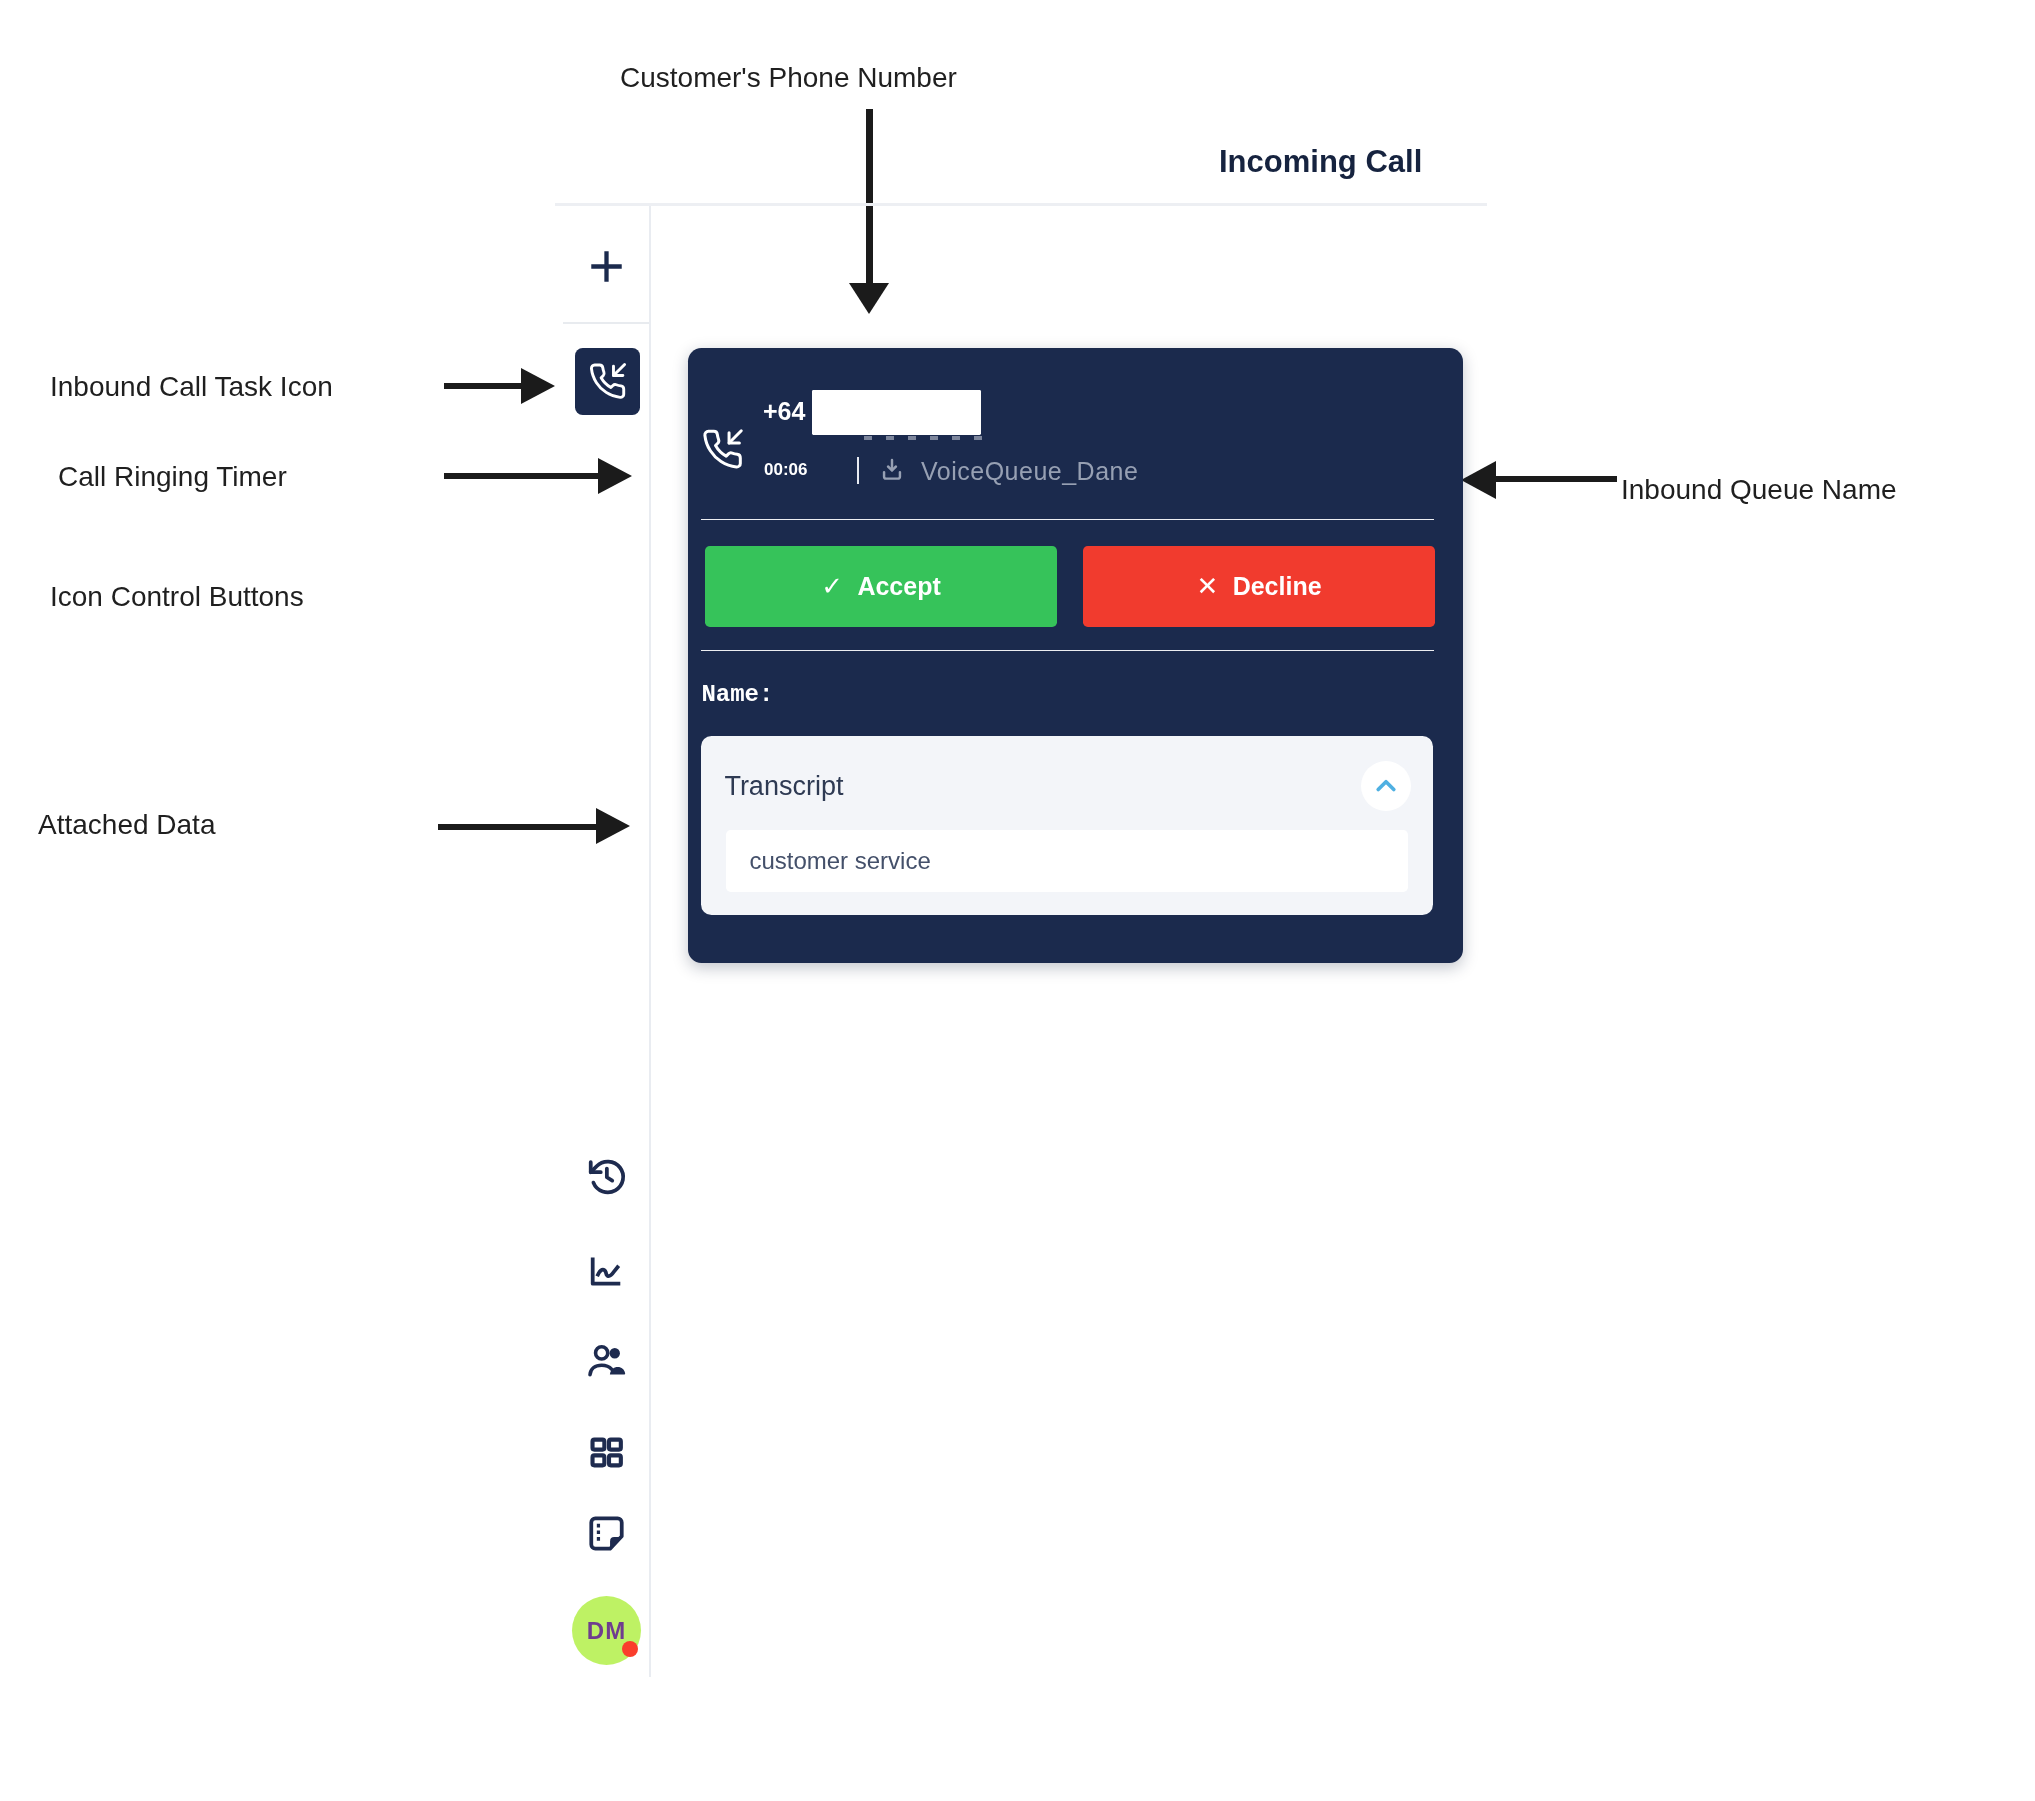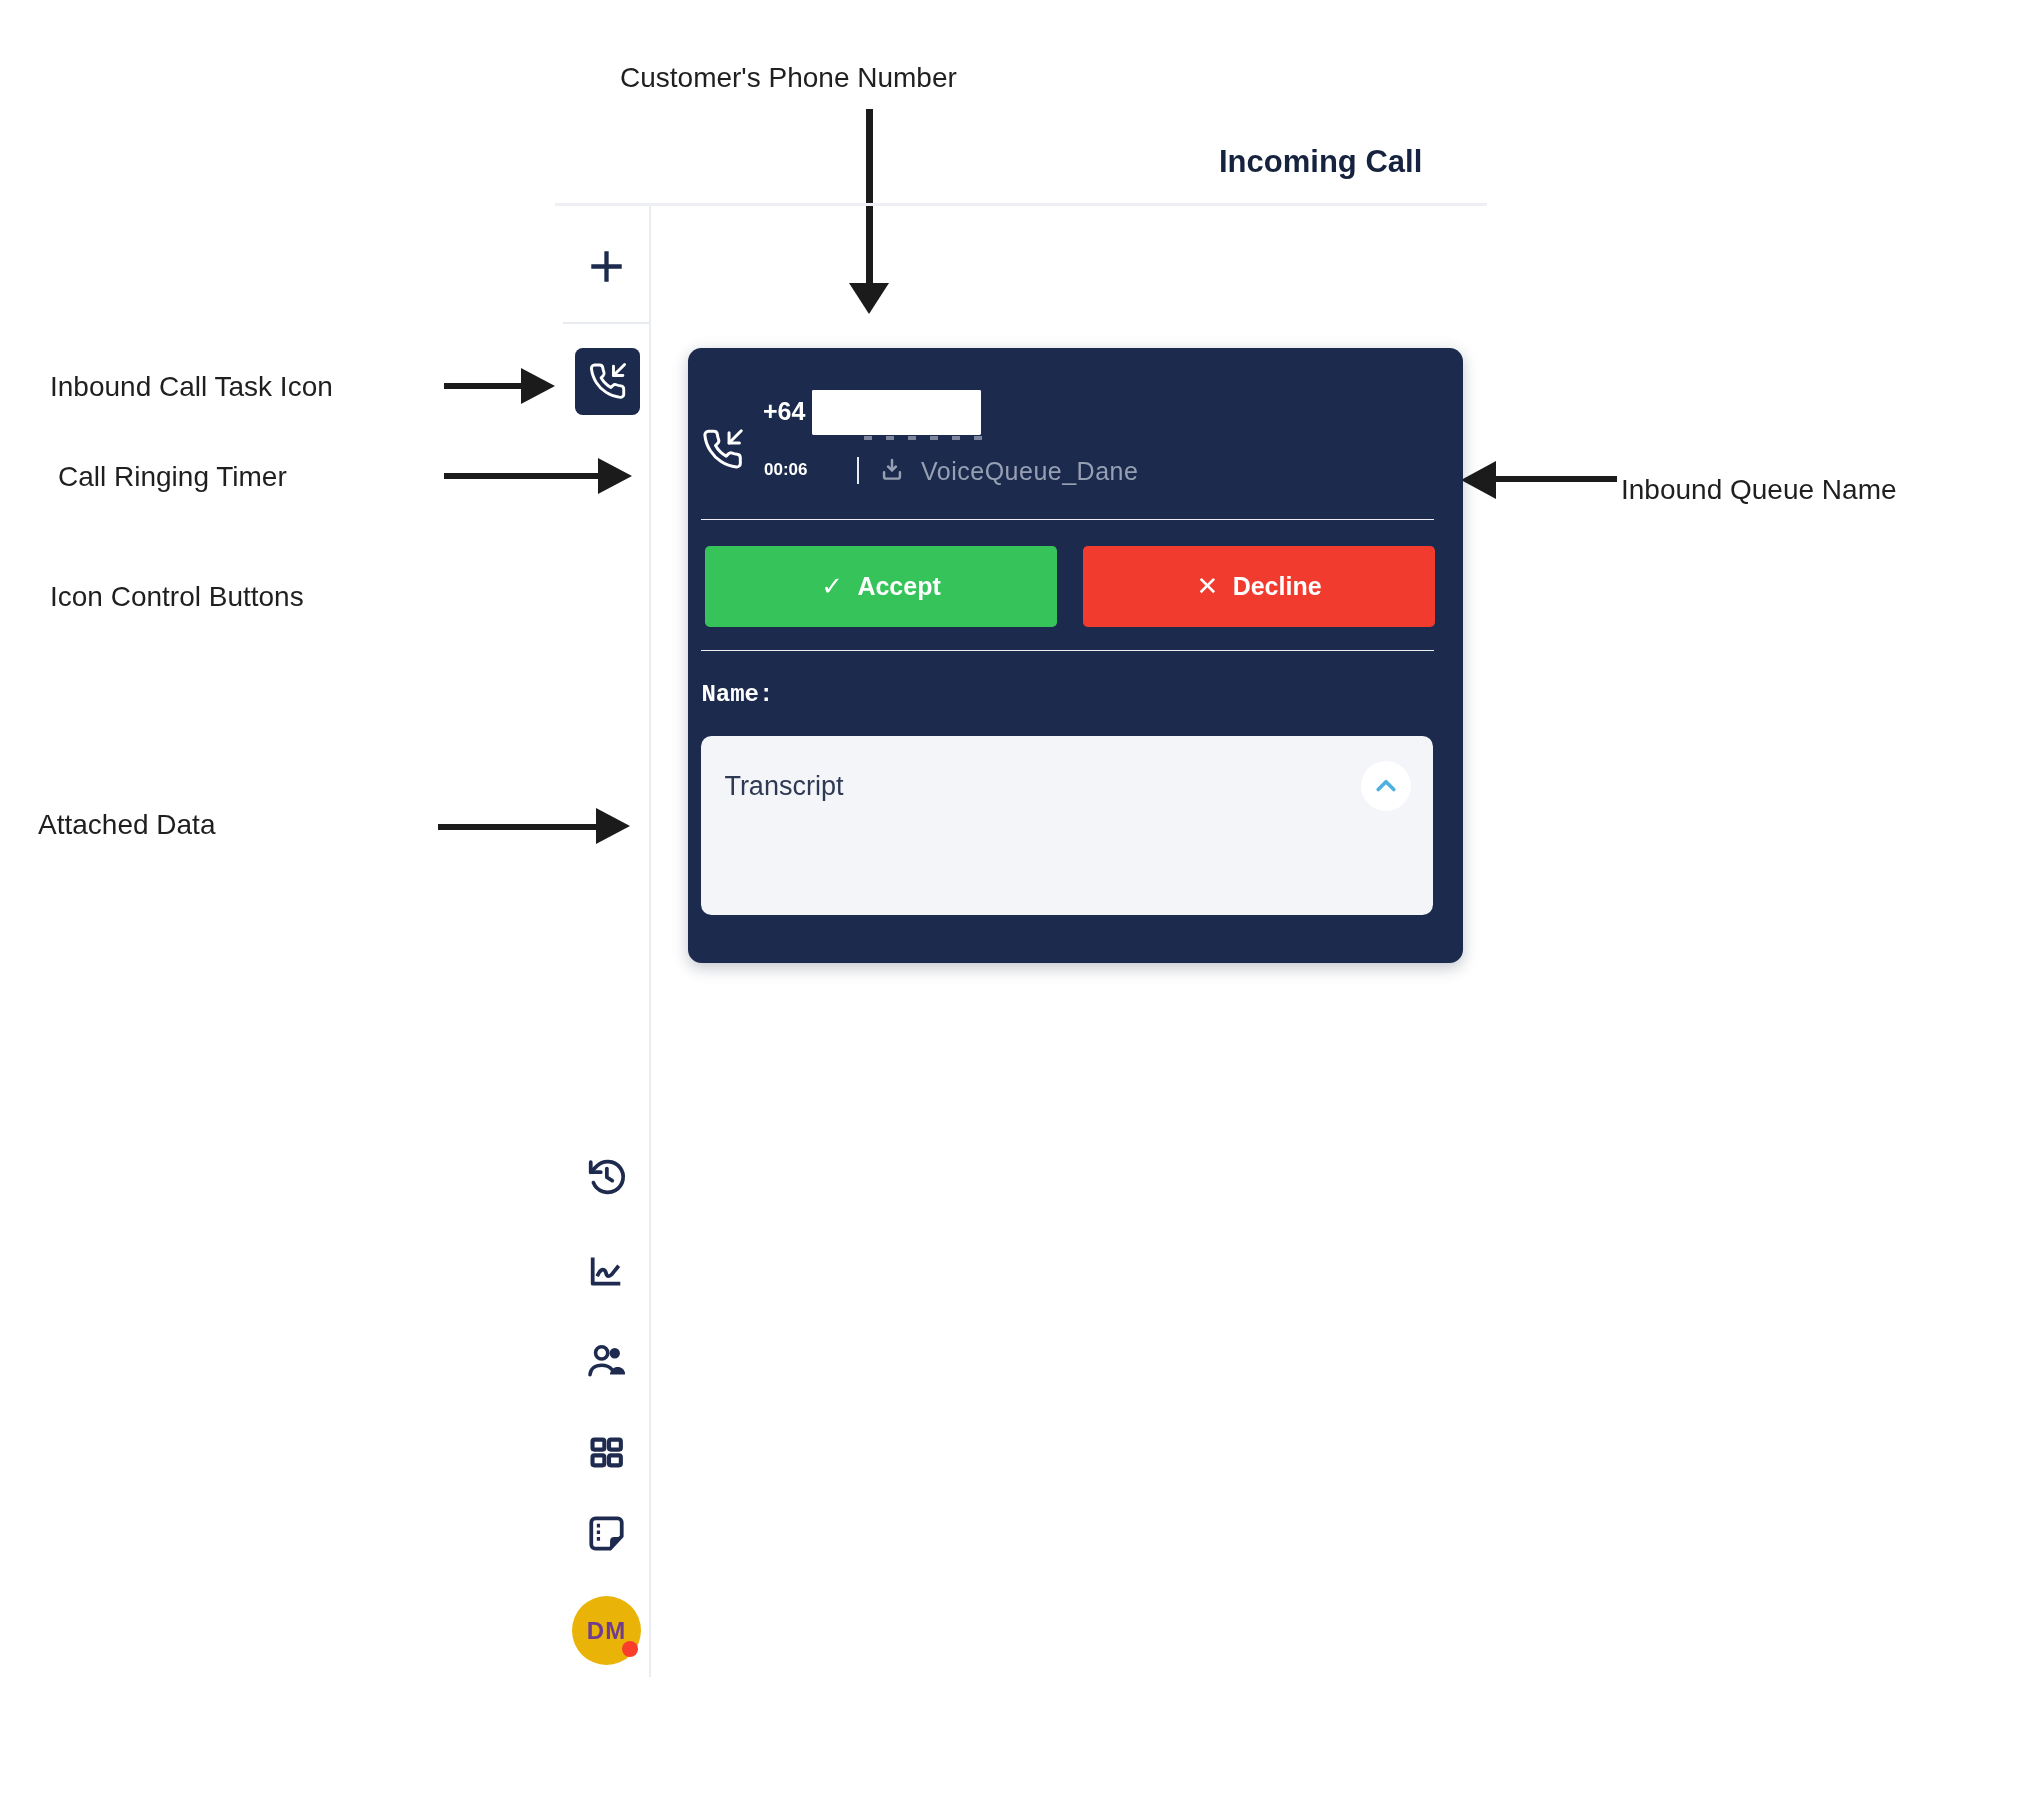--- a/index.html
+++ b/index.html
@@ -16,21 +16,21 @@
 
   
   .app-title{color:#16233f;font-size:31px;font-weight:bold;white-space:nowrap;}
   .hdr-border{background:#edeff3;}
   .v-divider{background:#e9ecf1;}
   .side-divider{background:#e8ebef;}
 
   .icon svg{display:block;}
   .task-btn{background:#1b2a4d;border-radius:7.7px;display:flex;align-items:center;justify-content:center;}
 
-  .avatar{background:#eab308;border-radius:50%;display:flex;align-items:center;justify-content:center;
+  .avatar{background:#bef264;border-radius:50%;display:flex;align-items:center;justify-content:center;
           color:#6f3d8f;font-size:24px;font-weight:bold;letter-spacing:1px;}
   .presence-dot{background:#fa3e2c;border-radius:50%;}
 
   
   .card{background:#1b2a4d;border-radius:13.4px;box-shadow:0 4.8px 14.4px rgba(20,30,60,.25);}
   .card .white-b{color:#ffffff;font-weight:bold;}
   .phone-prefix{font-size:25px;line-height:31px;}
   .redact{background:#ffffff;border-radius:1.4px;}
   .tick{background:rgba(205,210,222,.55);}
   .timer{font-size:17px;line-height:28px;}
@@ -193,17 +193,20 @@
 
     <div class="abs panel" style="left:13.4px;top:388px;width:732px;height:179px;">
       <div class="abs panel-title" style="left:23px;top:35px;">Transcript</div>
       <div class="abs chev-circle" style="left:660px;top:25px;width:50px;height:50px;cursor:pointer;">
         <span class="icon">
           <svg width="34" height="34" viewBox="0 0 24 24" fill="none" stroke="#4fb0e2" stroke-width="2.6" stroke-linecap="round" stroke-linejoin="round">
             <polyline points="6.5 14.5 12 9 17.5 14.5"></polyline>
           </svg>
         </span>
       </div>
+      <div class="abs inner-box" style="left:25px;top:94px;width:682px;height:62px;">
+        <span>customer service</span>
+      </div>
     </div>
   </div>
 
 </div>
 
 
 </body></html>

